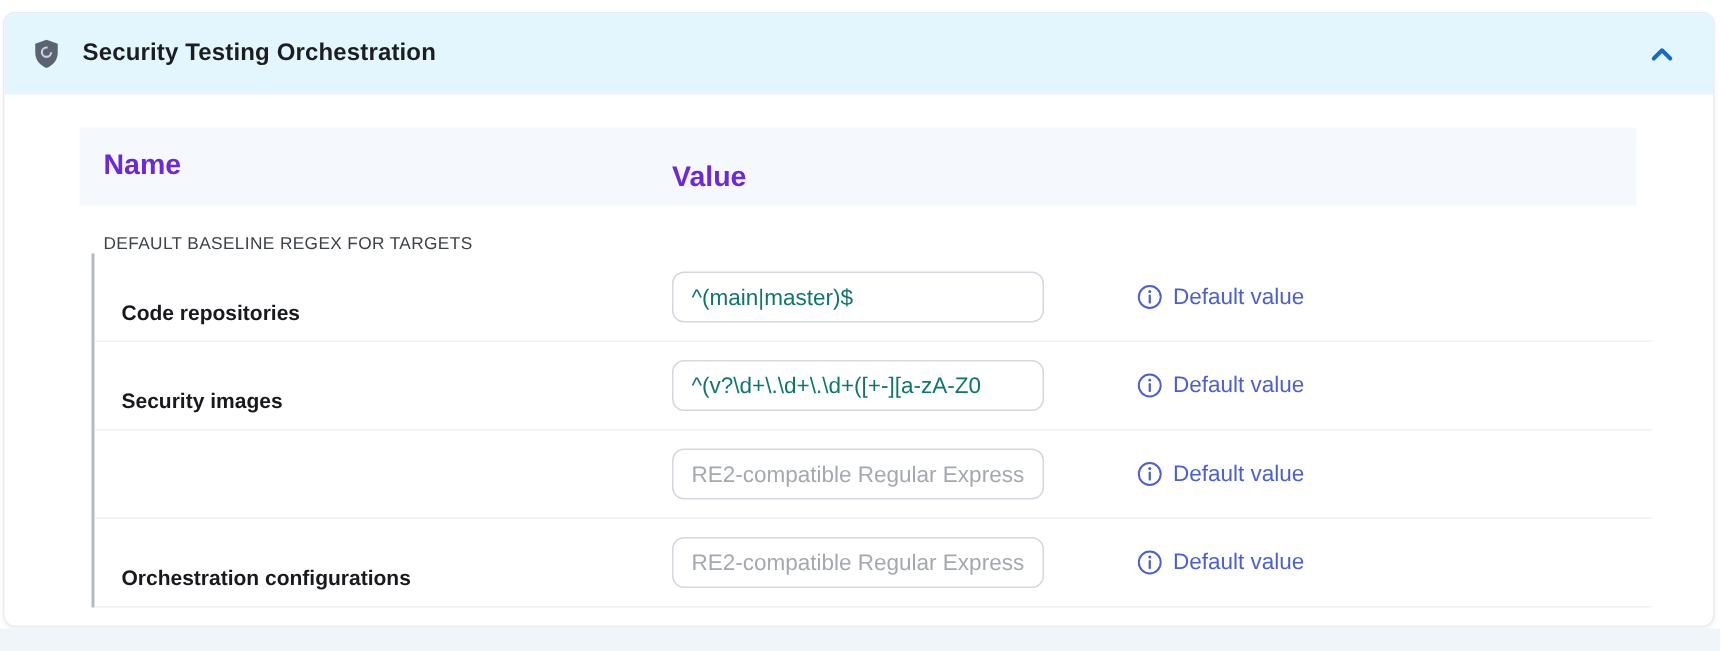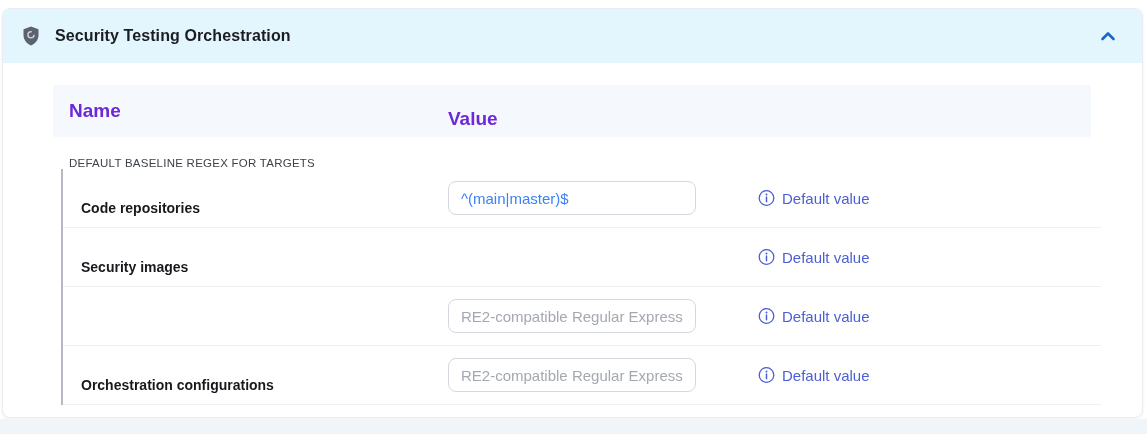--- a/index.html
+++ b/index.html
@@ -100,21 +100,21 @@
   .regex-input {
     position: absolute;
     left: 385px; top: 50%;
     transform: translateY(-50%);
     width: 248px; height: 34px;
     border: 1px solid #d4d8de;
     border-radius: 8px;
     padding: 2px 12px;
     font-family: "Liberation Sans", sans-serif;
     font-size: 15px;
-    color: #3b82f6;
+    color: #0f766e;
     background: #ffffff;
     outline: none;
   }
   .regex-input::placeholder { color: #a4a9b0; }
   .default-link {
     position: absolute;
     left: 695px; top: 50%;
     transform: translateY(-50%);
     display: flex;
     align-items: center;
@@ -167,20 +167,21 @@
             <line x1="8.5" y1="7.6" x2="8.5" y2="12.2" stroke="#4b5fd3" stroke-width="1.5" stroke-linecap="round"></line>
             <circle cx="8.5" cy="4.9" r="1" fill="#4b5fd3"></circle>
           </svg>
         </span>
         <span>Default value</span>
       </a>
     </div>
 
     <div class="row">
       <span class="row-label">Security images</span>
+      <input class="regex-input" type="text" value="^(v?\d+\.\d+\.\d+([+-][a-zA-Z0" style="">
       <a class="default-link">
         <span class="info-icon-wrap">
           <svg width="17" height="17" viewBox="0 0 17 17">
             <circle cx="8.5" cy="8.5" r="7.3" fill="none" stroke="#4b5fd3" stroke-width="1.3"></circle>
             <line x1="8.5" y1="7.6" x2="8.5" y2="12.2" stroke="#4b5fd3" stroke-width="1.5" stroke-linecap="round"></line>
             <circle cx="8.5" cy="4.9" r="1" fill="#4b5fd3"></circle>
           </svg>
         </span>
         <span>Default value</span>
       </a>

